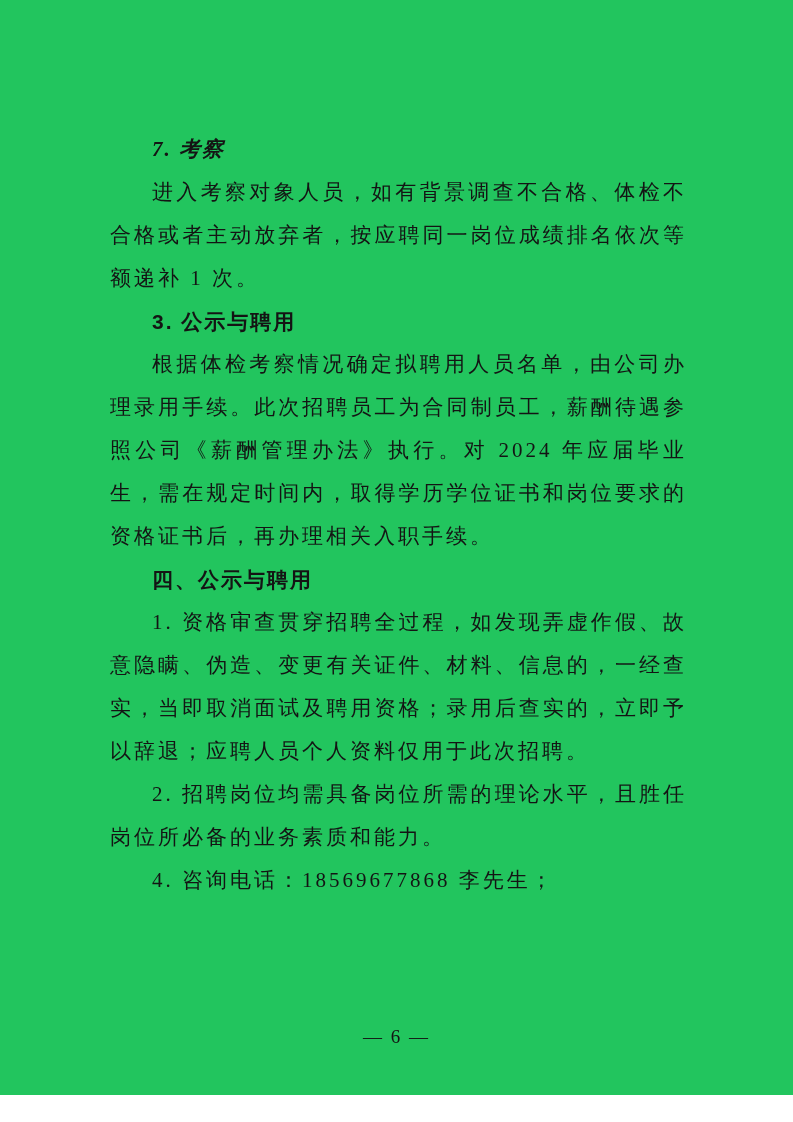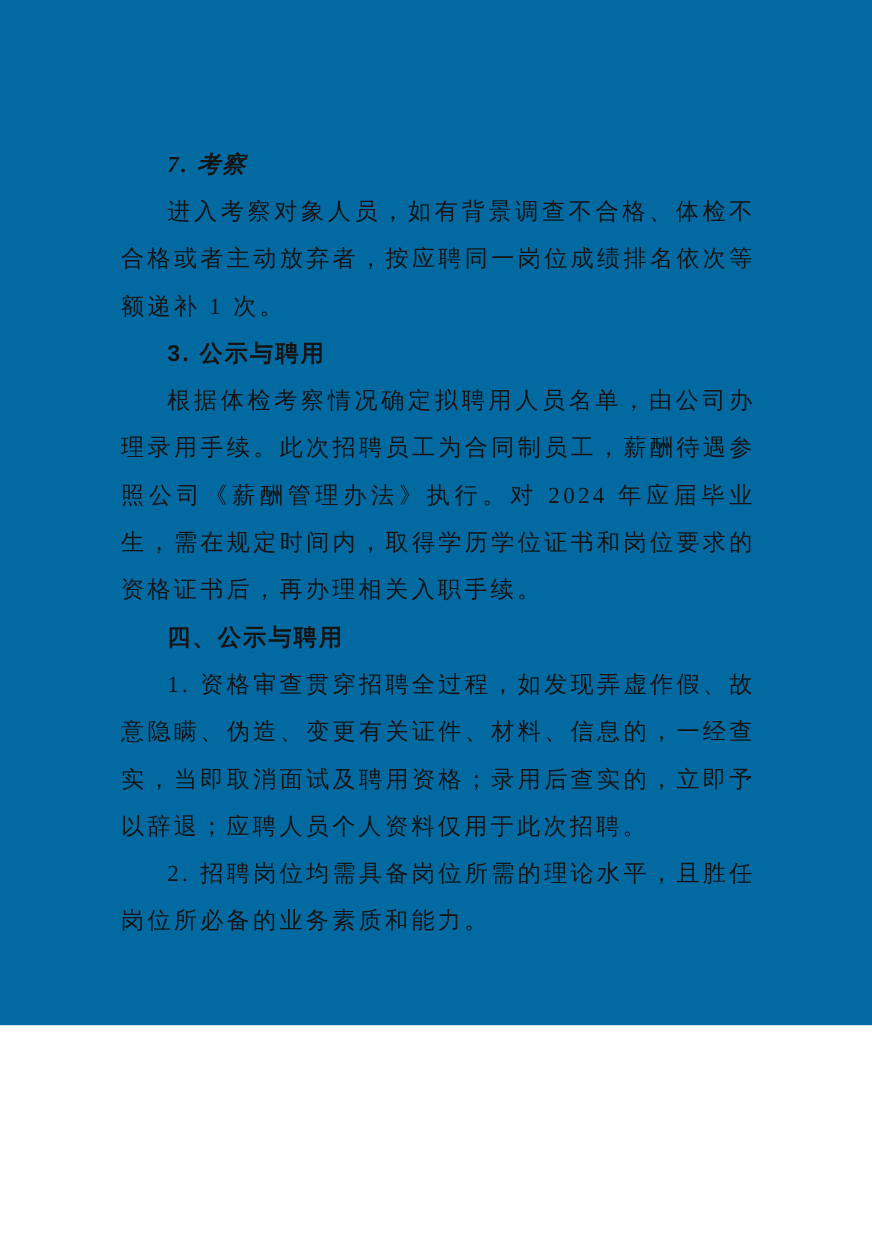--- a/index.html
+++ b/index.html
@@ -4,22 +4,22 @@
 <style>
   * { margin: 0; padding: 0; box-sizing: border-box; }
   html, body { background: #ffffff; }
   body {
     width: 793px; height: 1122px;
     font-family: "Liberation Serif", "DejaVu Serif", serif;
     color: #141414;
   }
   .page {
     position: relative;
-    width: 793px; height: 932px;
-    background: #0369a1;
+    width: 793px; height: 1095px;
+    background: #22c55e;
     overflow: hidden;
     padding-left: 48px;
   }
   .content {
     position: absolute;
     left: 110px; top: 128px;
     width: 577px;
     font-size: 21px;
     line-height: 43px;
     letter-spacing: 3px;
@@ -58,16 +58,17 @@
 
 <div class="page">
   <div class="content">
     <div class="h-kai">7. 考察</div>
     <div class="para">进入考察对象人员，如有背景调查不合格、体检不合格或者主动放弃者，按应聘同一岗位成绩排名依次等额递补 1 次。</div>
     <div class="h-hei">3. 公示与聘用</div>
     <div class="para">根据体检考察情况确定拟聘用人员名单，由公司办理录用手续。此次招聘员工为合同制员工，薪酬待遇参照公司《薪酬管理办法》执行。对 2024 年应届毕业生，需在规定时间内，取得学历学位证书和岗位要求的资格证书后，再办理相关入职手续。</div>
     <div class="h-hei">四、公示与聘用</div>
     <div class="para">1. 资格审查贯穿招聘全过程，如发现弄虚作假、故意隐瞒、伪造、变更有关证件、材料、信息的，一经查实，当即取消面试及聘用资格；录用后查实的，立即予以辞退；应聘人员个人资料仅用于此次招聘。</div>
     <div class="para">2. 招聘岗位均需具备岗位所需的理论水平，且胜任岗位所必备的业务素质和能力。</div>
+    <div class="para">4. 咨询电话：18569677868  李先生；</div>
   </div>
 
   <div class="footer">— 6 —</div>
 </div>
 
 </body></html>

